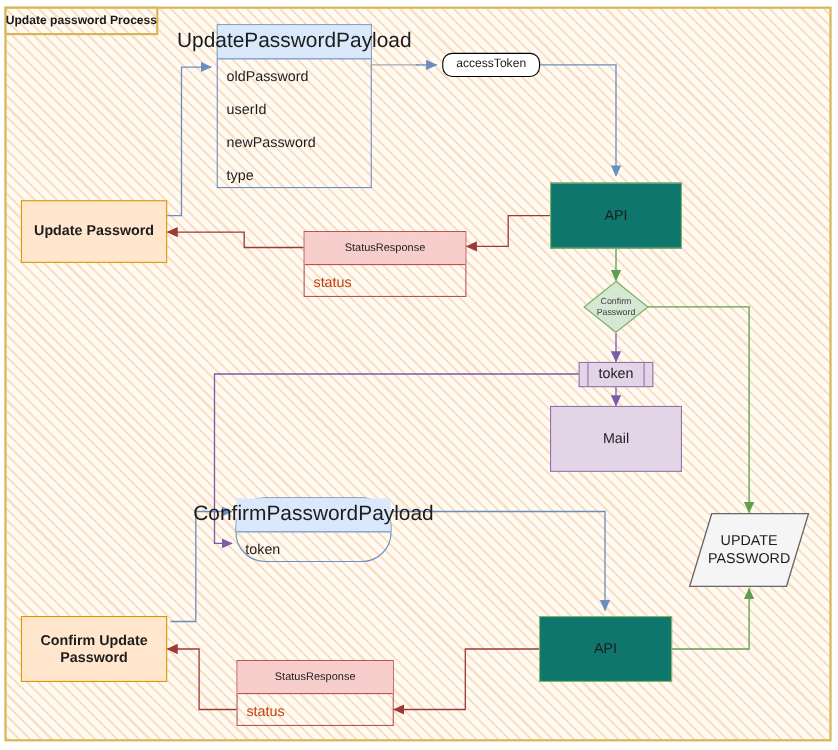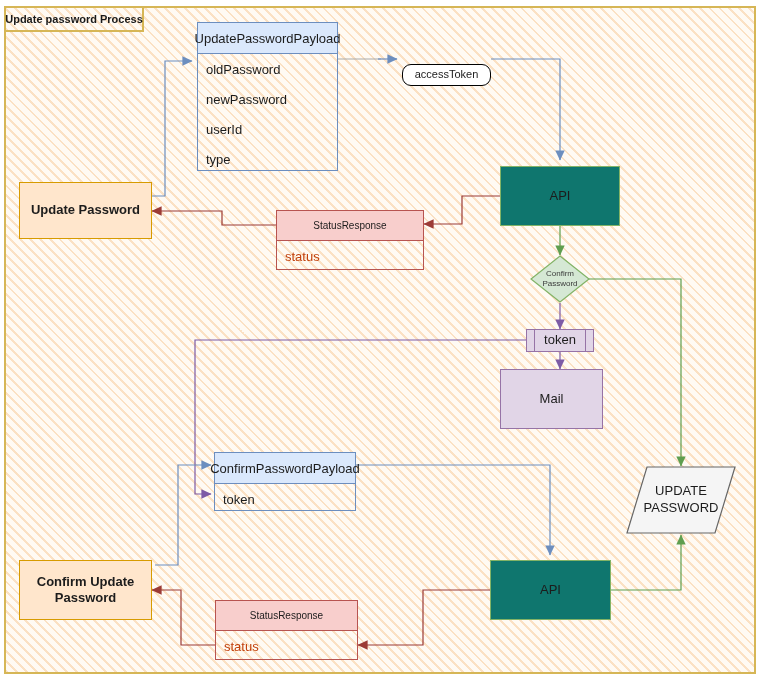--- a/index.html
+++ b/index.html
@@ -47,21 +47,21 @@
   
   .node{position:absolute;box-sizing:border-box;
         display:flex;align-items:center;justify-content:center;
         text-align:center;font-size:13px;color:#1c1c1c;line-height:1.25;}
 
   .cls{position:absolute;box-sizing:border-box;
        border:1px solid #6c8ebf;}
   .cls-head{box-sizing:border-box;height:31px;
        background:#dae8fc;border-bottom:1px solid #6c8ebf;
        display:flex;align-items:center;justify-content:center;
-       font-size:13px;color:#1c1c1c;white-space:nowrap;}
+       font-size:19px;color:#1c1c1c;white-space:nowrap;}
   .cls-row{box-sizing:border-box;height:30px;
        display:flex;align-items:center;padding-left:8px;
        font-size:13px;color:#1c1c1c;}
 
   .sr{position:absolute;box-sizing:border-box;border:1px solid #b85450;}
   .sr-head{box-sizing:border-box;height:30px;background:#f8cecc;
        border-bottom:1px solid #b85450;
        display:flex;align-items:center;justify-content:center;
        font-size:10px;color:#1c1c1c;}
   .sr-row{box-sizing:border-box;height:30px;
@@ -157,26 +157,26 @@
 
       <path d="M215,645 L181,645 L181,590 L152,590" stroke="#9c3b36" marker-end="url(#ar-red)"></path>
     </g>
   </svg>
 
   <div id="pool-title">Update password Process</div>
 
   <div class="cls" style="left:197px;top:22px;width:141px;height:149px;">
     <div class="cls-head">UpdatePasswordPayload</div>
     <div class="cls-row">oldPassword</div>
+    <div class="cls-row">userId</div>
     <div class="cls-row">newPassword</div>
-    <div class="cls-row">userId</div>
     <div class="cls-row">type</div>
   </div>
 
-  <div class="node rounded" style="left:402px;top:48px;width:89px;height:22px;margin-top:16px;">accessToken</div>
+  <div class="node rounded" style="left:402px;top:48px;width:89px;height:22px;">accessToken</div>
 
   <div class="node orange" style="left:19px;top:182px;width:133px;height:57px;">Update Password</div>
 
   <div class="sr" style="left:276px;top:210px;width:148px;height:60px;">
     <div class="sr-head">StatusResponse</div>
     <div class="sr-row">status</div>
   </div>
 
   <div class="node green" style="left:500px;top:166px;width:120px;height:60px;">API</div>
 
@@ -187,33 +187,33 @@
     <div class="dtxt">
       <span>Confirm</span>
       <span>Password</span>
     </div>
   </div>
 
   <div class="node proc" style="left:526px;top:329px;width:68px;height:23px;">
     <span style="position:relative;z-index:2;">token</span>
   </div>
 
-  <div class="node purple" style="left:500px;top:369px;width:103px;height:60px;">Mail</div>
+  <div class="node purple" style="left:500px;top:369px;width:120px;height:60px;">Mail</div>
 
   <div class="para" style="left:626px;top:466px;width:110px;height:68px;">
     <svg width="110" height="68" viewBox="0 0 110 68" xmlns="http://www.w3.org/2000/svg">
       <polygon points="21,1 109,1 89,67 1,67" fill="#f5f5f5" stroke="#666666" stroke-width="1.2"></polygon>
     </svg>
     <div class="ptxt">
       <span>UPDATE</span>
       <span>PASSWORD</span>
     </div>
   </div>
 
-  <div class="cls" style="left:214px;top:452px;width:142px;height:59px;">
+  <div class="cls" style="left:214px;top:452px;width:142px;height:59px;border-radius:27px;">
     <div class="cls-head">ConfirmPasswordPayload</div>
     <div class="cls-row">token</div>
   </div>
 
   <div class="node orange" style="left:19px;top:560px;width:133px;height:60px;
               flex-direction:column;">
     <span>Confirm Update</span>
     <span>Password</span>
   </div>
 

